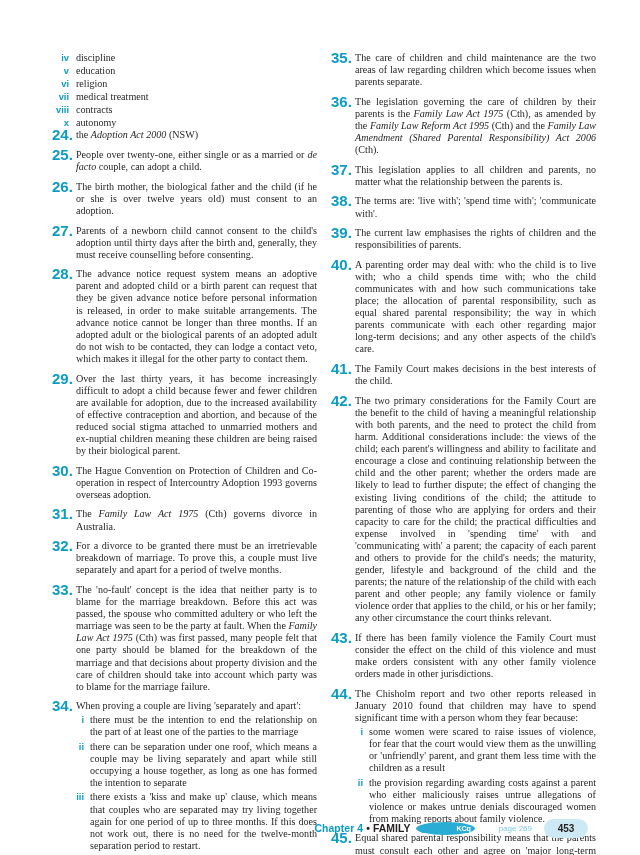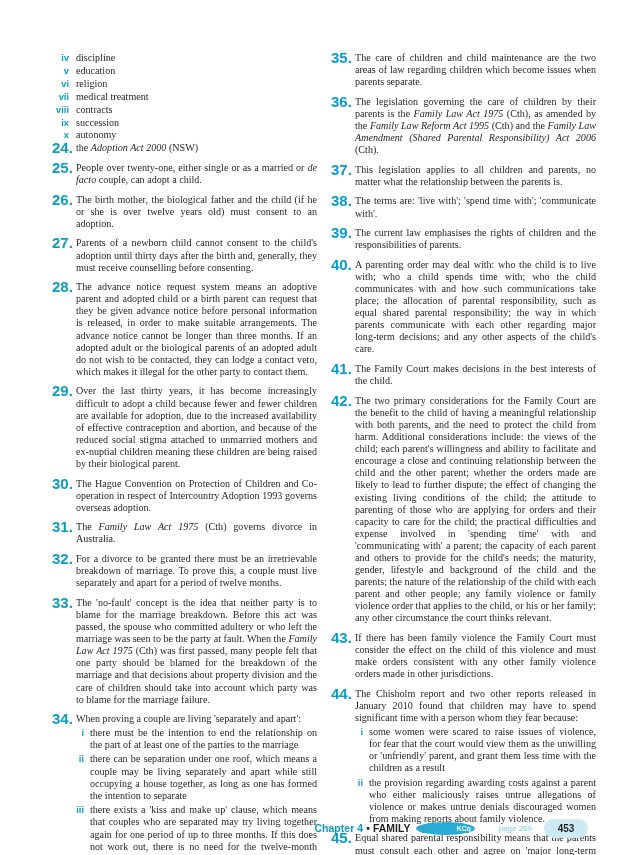--- a/index.html
+++ b/index.html
@@ -209,21 +209,20 @@
 
   <div class="columns">
 
     <div class="col col-left">
       <ul class="roman top" id="roman-top">
           <li class="ritem"><span class="rnum">iv</span><span>discipline</span></li>
           <li class="ritem"><span class="rnum">v</span><span>education</span></li>
           <li class="ritem"><span class="rnum">vi</span><span>religion</span></li>
           <li class="ritem"><span class="rnum">vii</span><span>medical treatment</span></li>
           <li class="ritem"><span class="rnum">viii</span><span>contracts</span></li>
-          <li class="ritem"><span class="rnum">ix</span><span>succession</span></li>
           <li class="ritem"><span class="rnum">x</span><span>autonomy</span></li>
         </ul>
       <ol class="qlist" id="list-left">
           <li class="qitem">
             <span class="num">24.</span>
             <span class="body"><span>the </span><i>Adoption Act 2000</i><span> (NSW)</span></span>
           </li>
           <li class="qitem">
             <span class="num">25.</span>
             <span class="body"><span>People over twenty-one, either single or as a married or </span><i>de facto</i><span> couple, can adopt a child.</span></span>

